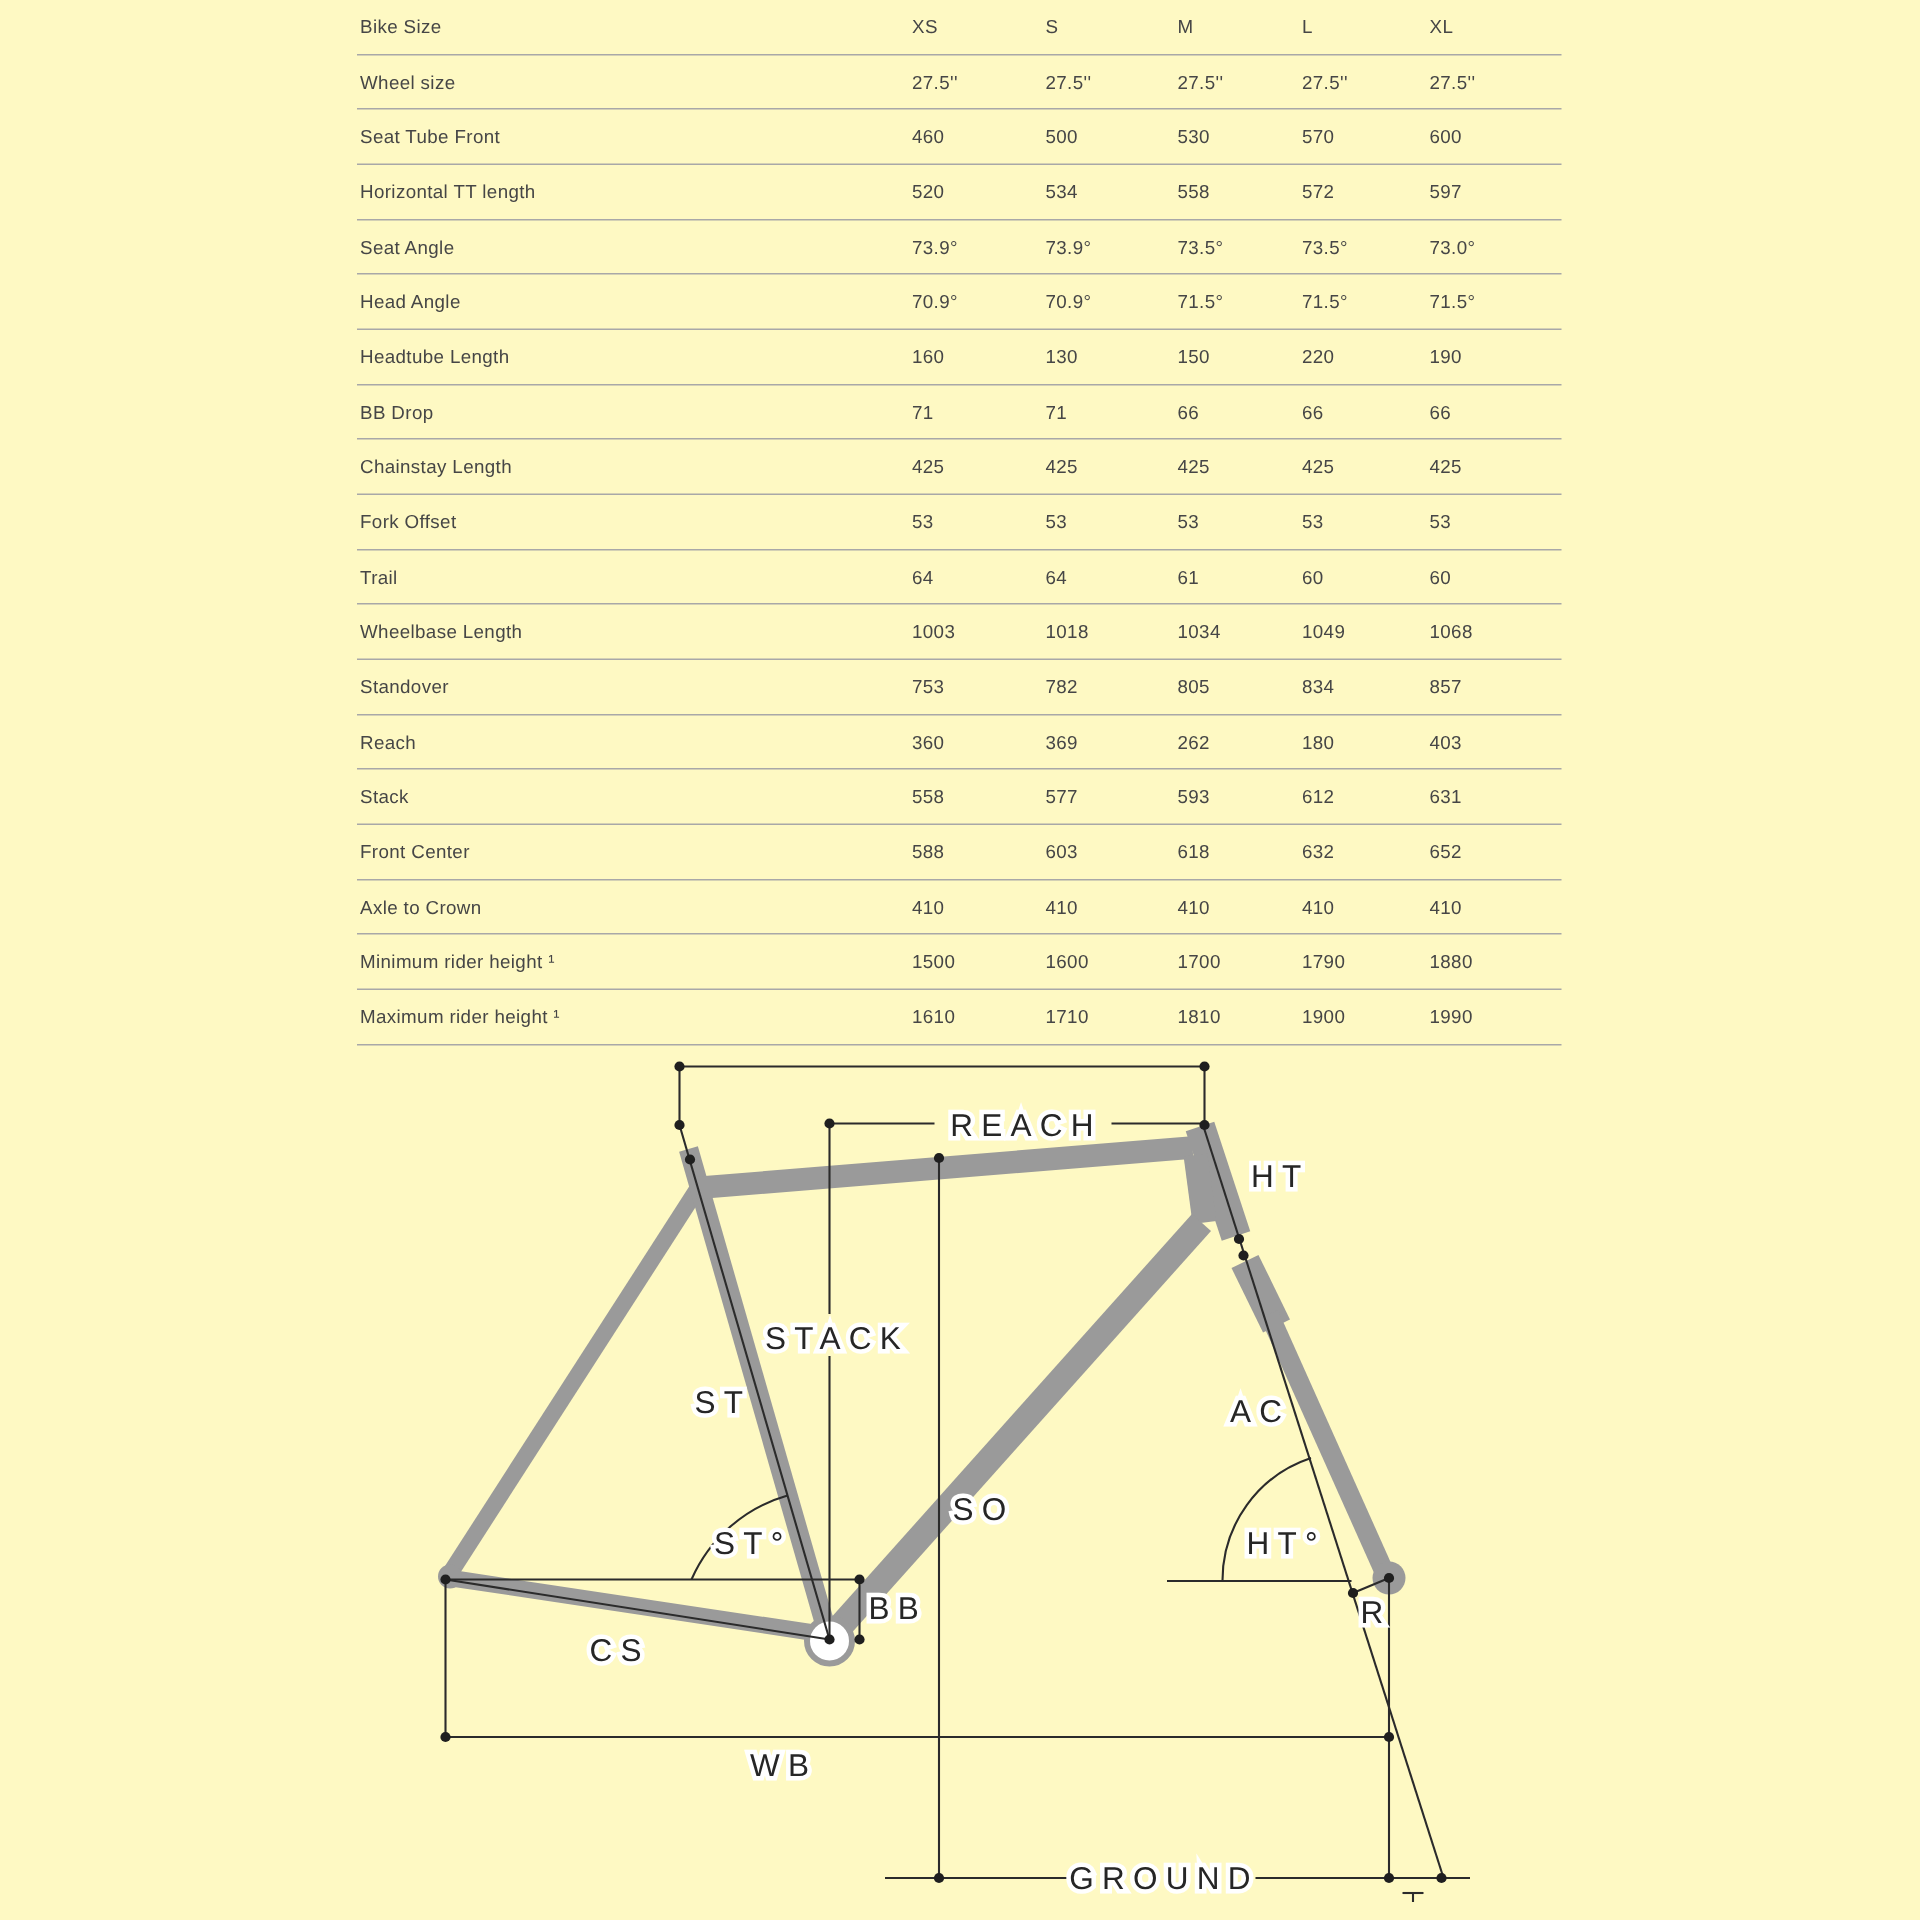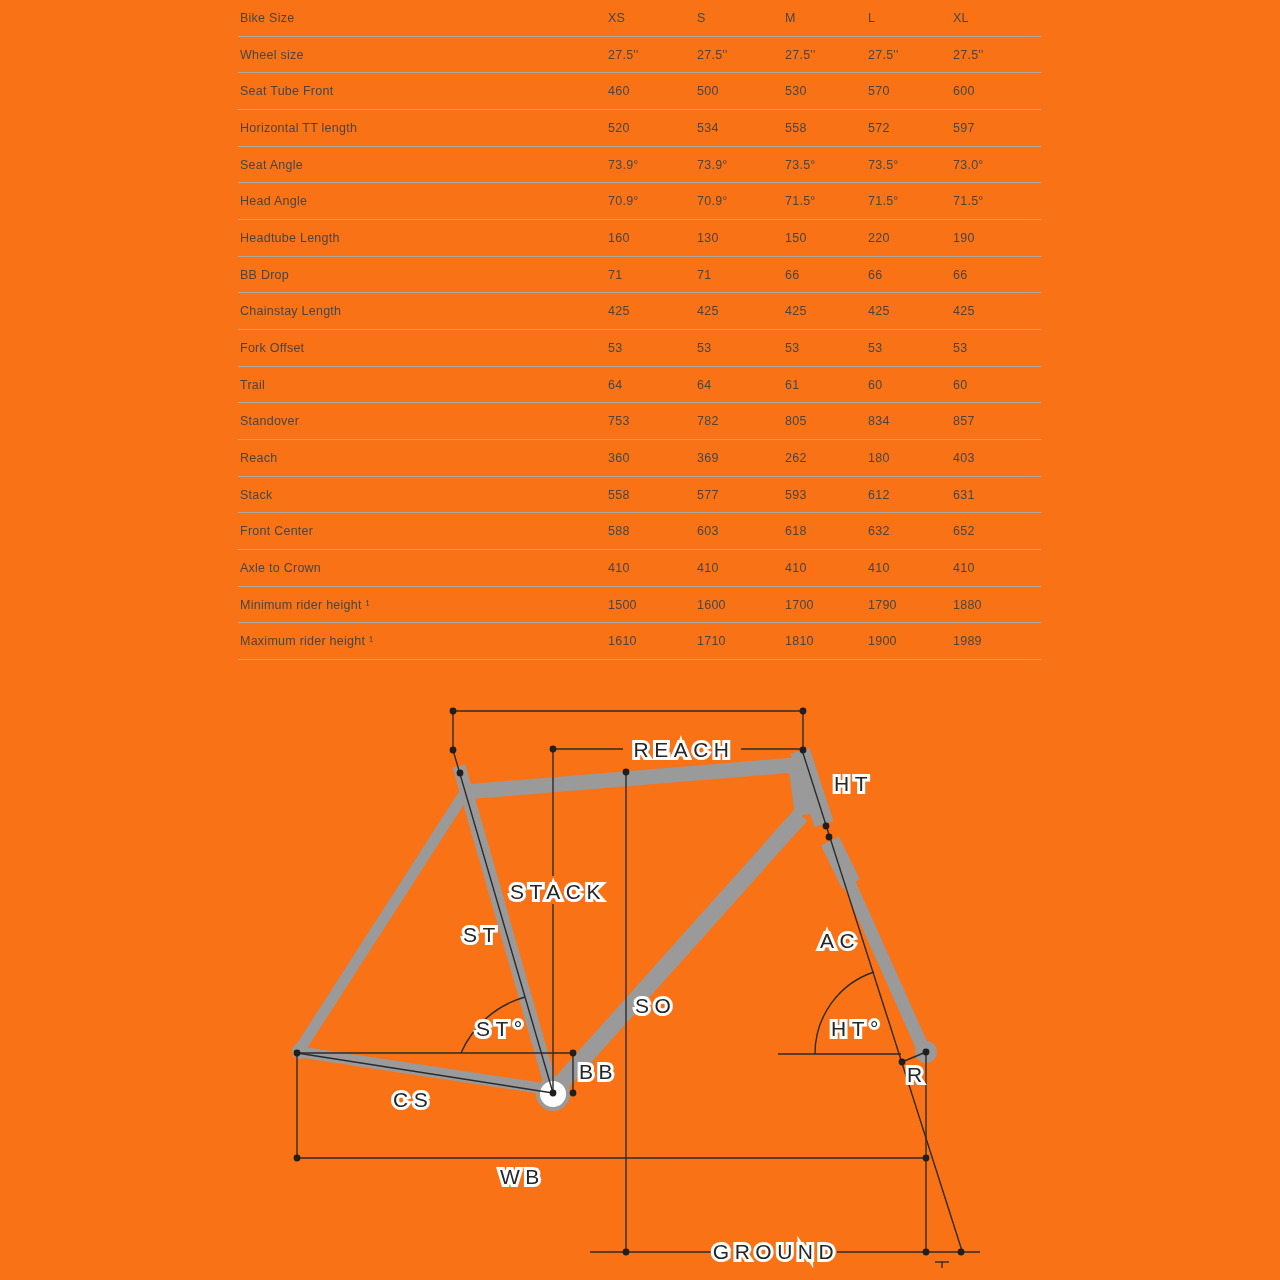--- a/index.html
+++ b/index.html
@@ -1,17 +1,17 @@
 <!DOCTYPE html>
 <html><head>
 <meta charset="utf-8">
 <style>
   html,body{margin:0;padding:0;background:#fff;width:1280px;height:1280px;overflow:hidden;
     font-family:"Liberation Sans",sans-serif;}
-  #page{position:relative;width:1280px;height:1280px;background:#f97316;}
+  #page{position:relative;width:1280px;height:1280px;background:#fef9c3;}
 
   
   .spec-table{position:absolute;left:238px;top:0;width:803px;}
   .spec-row{display:grid;grid-template-columns:370px 89px 88px 83px 85px 1fr;
     height:35.68px;align-items:center;border-bottom:1px solid #a8a8a8;}
   .spec-cell{font-size:12.5px;color:#464646;letter-spacing:.25px;white-space:nowrap;}
   .spec-label{padding-left:2px;}
 
   
   .geo-svg{position:absolute;left:0;top:680px;}
@@ -120,20 +120,28 @@
 
     <div class="spec-row">
       <div class="spec-cell spec-label">Trail</div>
       <div class="spec-cell">64</div>
       <div class="spec-cell">64</div>
       <div class="spec-cell">61</div>
       <div class="spec-cell">60</div>
       <div class="spec-cell">60</div>
     </div>
 
+    <div class="spec-row">
+      <div class="spec-cell spec-label">Wheelbase Length</div>
+      <div class="spec-cell">1003</div>
+      <div class="spec-cell">1018</div>
+      <div class="spec-cell">1034</div>
+      <div class="spec-cell">1049</div>
+      <div class="spec-cell">1068</div>
+    </div>
 
     <div class="spec-row">
       <div class="spec-cell spec-label">Standover</div>
       <div class="spec-cell">753</div>
       <div class="spec-cell">782</div>
       <div class="spec-cell">805</div>
       <div class="spec-cell">834</div>
       <div class="spec-cell">857</div>
     </div>
 
@@ -181,21 +189,21 @@
       <div class="spec-cell">1790</div>
       <div class="spec-cell">1880</div>
     </div>
 
     <div class="spec-row">
       <div class="spec-cell spec-label">Maximum rider height ¹</div>
       <div class="spec-cell">1610</div>
       <div class="spec-cell">1710</div>
       <div class="spec-cell">1810</div>
       <div class="spec-cell">1900</div>
-      <div class="spec-cell">1989</div>
+      <div class="spec-cell">1990</div>
     </div>
   </div>
 
   <svg class="geo-svg" width="1280" height="600" viewBox="0 680 1280 600" xmlns="http://www.w3.org/2000/svg">
 
     <g>
       <line class="frame" x1="300" y1="1049" x2="466" y2="791" stroke-width="11"></line>
       <line class="frame" x1="300" y1="1052" x2="546" y2="1089" stroke-width="11"></line>
       <line class="frame" x1="459" y1="766" x2="552" y2="1090" stroke-width="13"></line>
       <line class="frame" x1="464" y1="792" x2="795" y2="765" stroke-width="15"></line>

